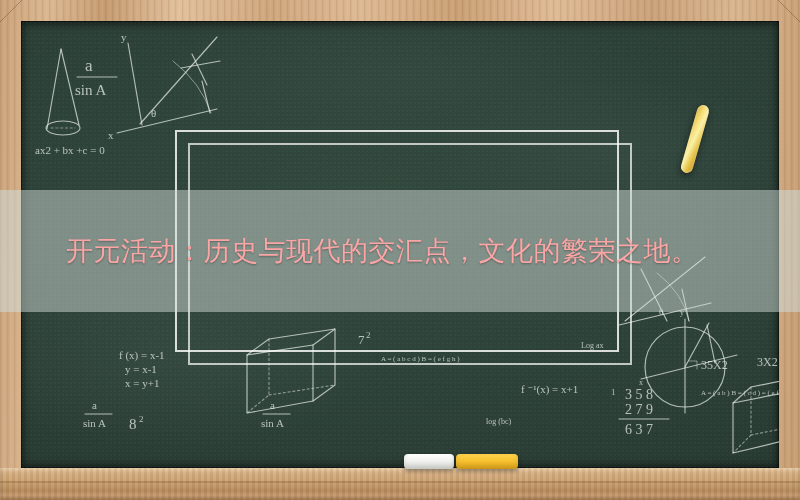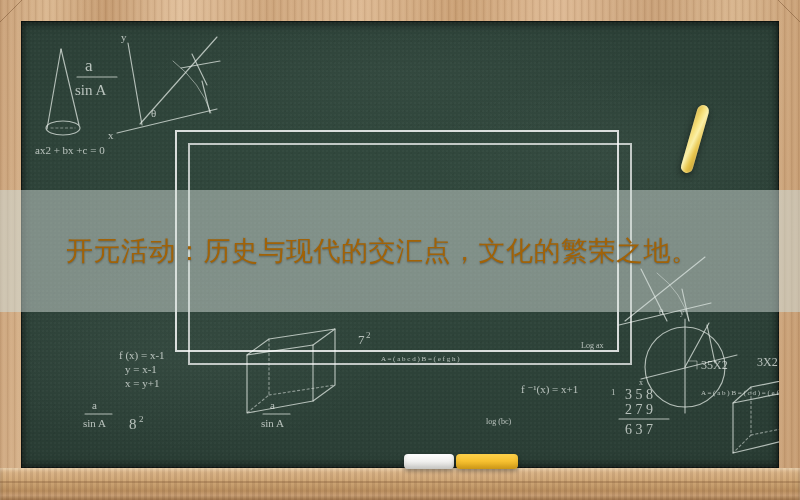--- a/index.html
+++ b/index.html
@@ -93,21 +93,21 @@
   
   .band{
     position:absolute;left:0;top:190px;width:800px;height:122px;
     background:rgba(214,226,219,.48);
     backdrop-filter:saturate(.8);
     z-index:6;
     display:flex;align-items:center;
   }
   .band-title{
     margin-left:66px;
-    color:#a16207;
+    color:#fca5a5;
     font-size:27px;
     line-height:1;
     letter-spacing:.5px;
     white-space:nowrap;
     text-shadow:0 1px 2px rgba(0,0,0,.30);
     font-family:"Liberation Sans","DejaVu Sans",sans-serif;
   }
 
   
   .ledge{

